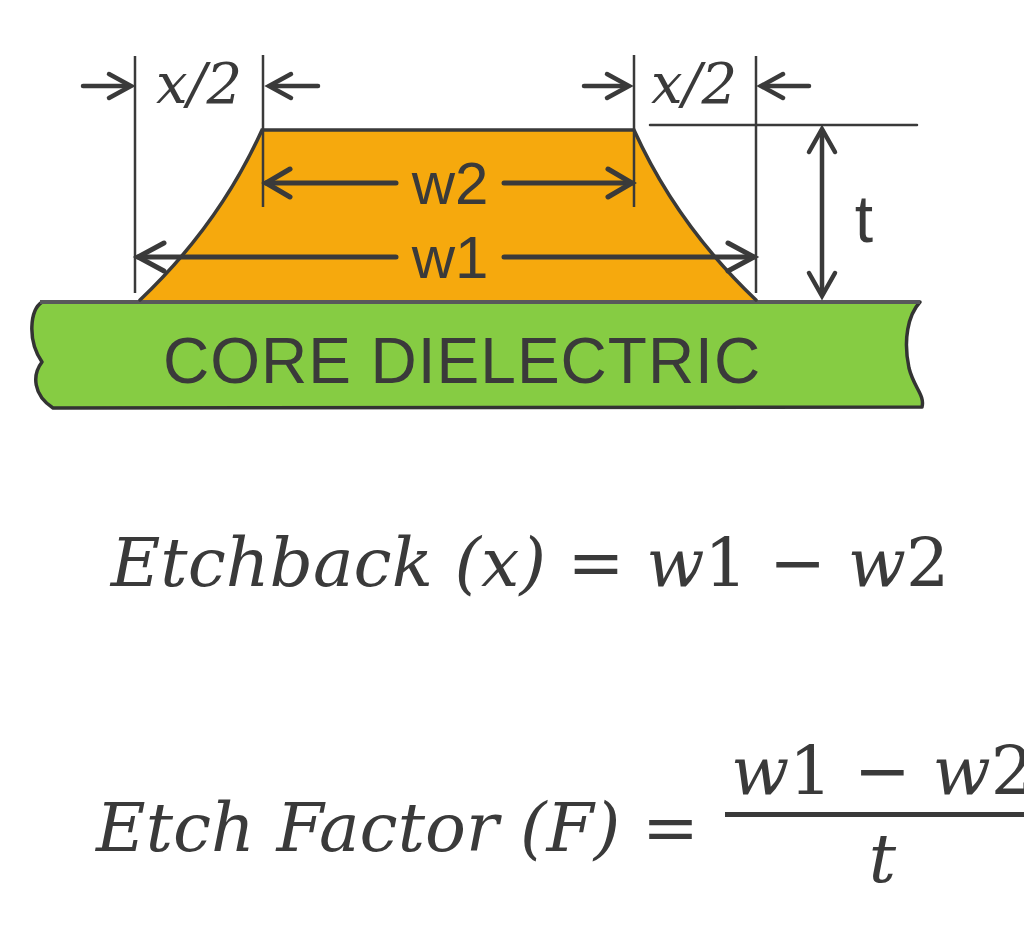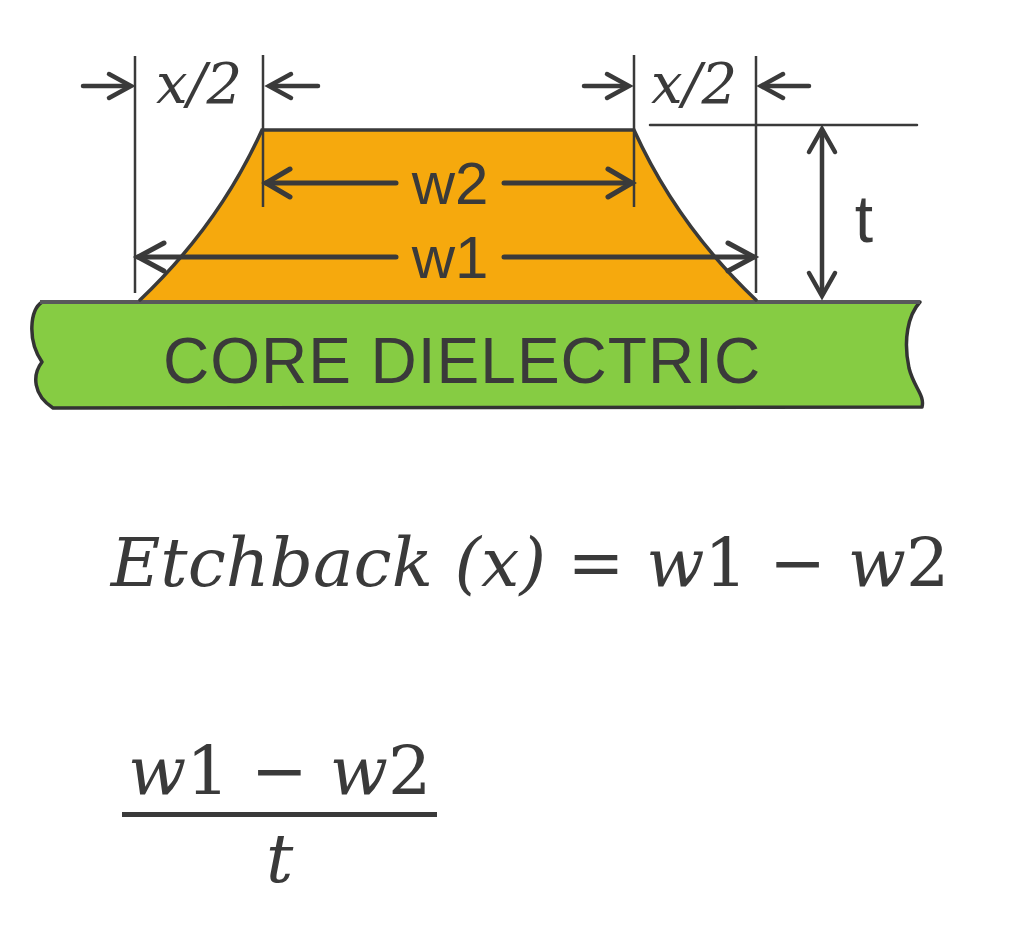--- a/index.html
+++ b/index.html
@@ -104,18 +104,19 @@
     <line x1="822" y1="131" x2="822" y2="295" stroke-width="4.5"></line>
     <polyline points="809,152 822,129 835,152" stroke-width="4.5"></polyline>
     <polyline points="809,273 822,296 835,273" stroke-width="4.5"></polyline>
     <text class="lbl" x="864" y="242" font-size="66" text-anchor="middle" stroke="none">t</text>
   </g>
 </svg>
 
 <div class="formula1 math">Etchback (x) <span class="up">=</span> w<span class="up">1</span> <span class="up">−</span> w<span class="up">2</span></div>
 
 <div class="formula2">
+  <span class="lhs math">Etch Factor (F) <span class="up">=</span></span>
   <span class="fraction">
     <span class="num math">w<span class="up">1</span> <span class="up">−</span> w<span class="up">2</span></span>
     <span class="frac-bar"></span>
     <span class="den math">t</span>
   </span>
 </div>
 
 </body></html>

